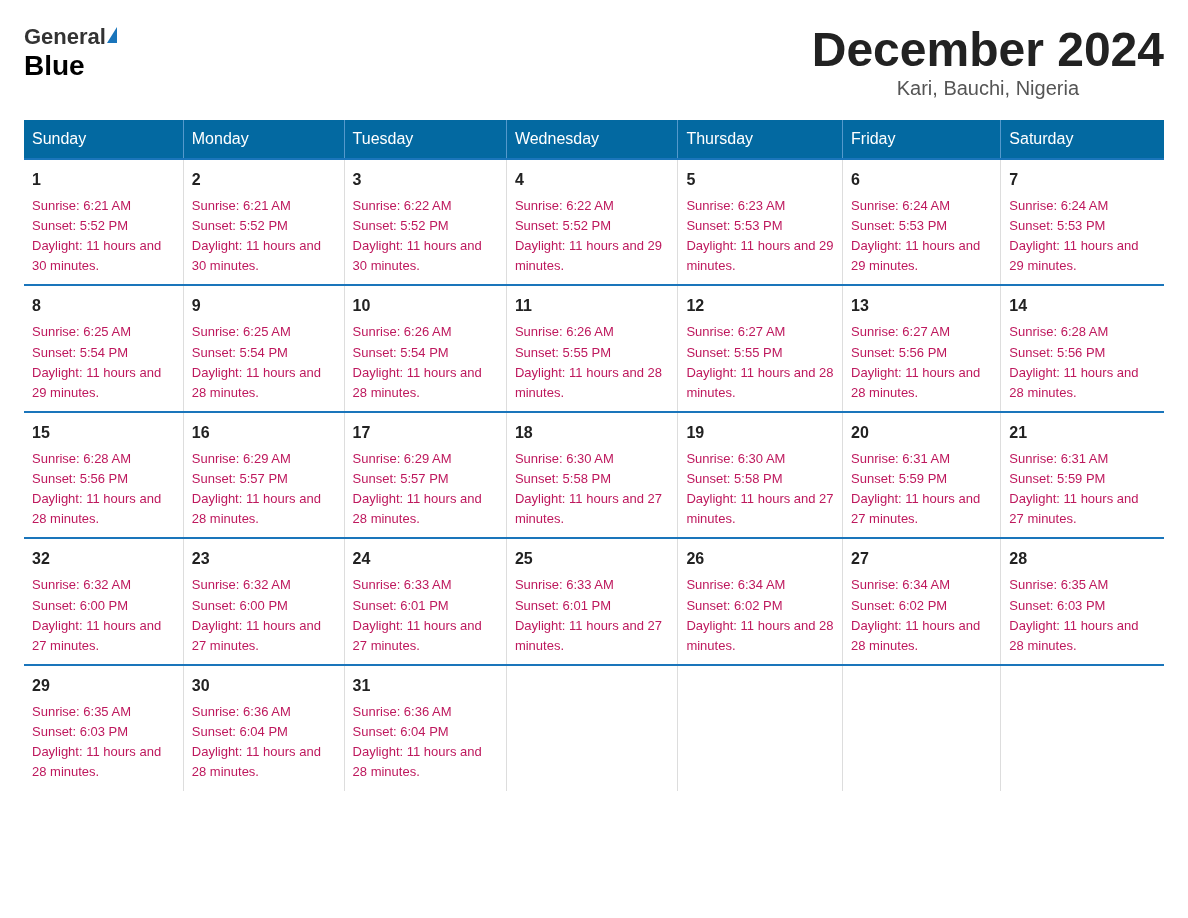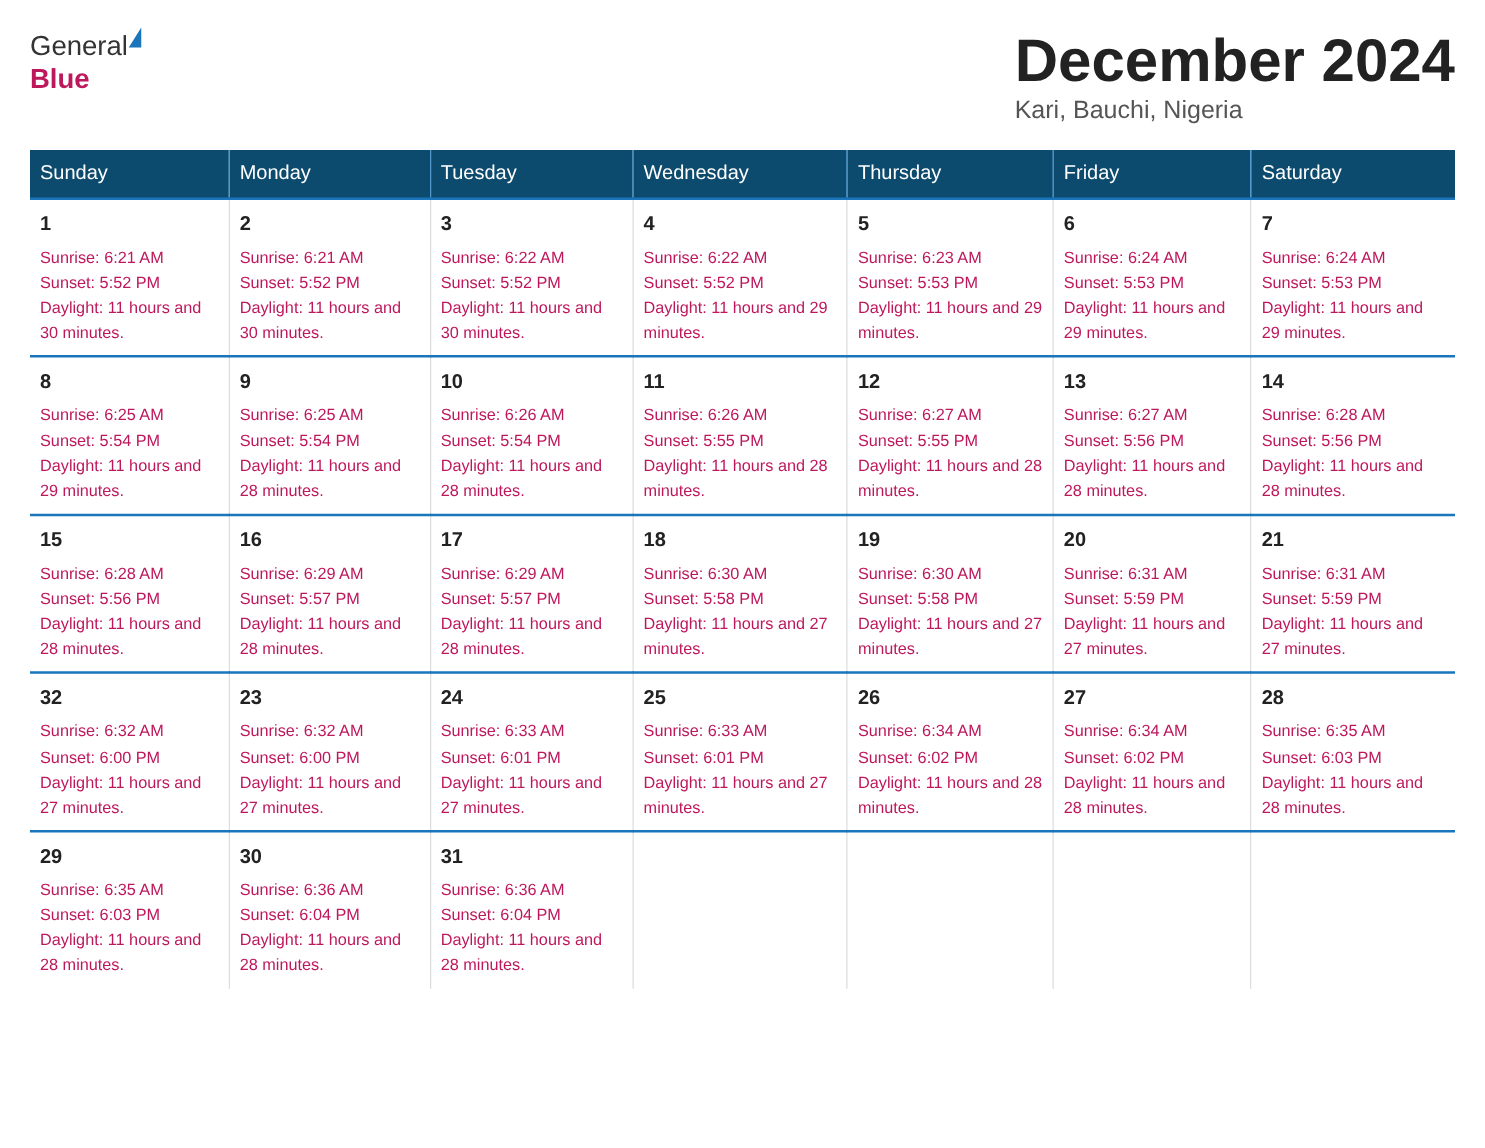--- a/index.html
+++ b/index.html
@@ -16,60 +16,60 @@
       align-items: flex-start;
       margin-bottom: 20px;
     }
     .logo {
       display: flex;
       flex-direction: column;
       align-items: flex-start;
     }
     .logo-text {
       display: flex;
-      align-items: flex-start;
+      align-items: center;
       font-size: 22px;
-      font-weight: normal;
+      font-weight: bold;
       color: #333;
     }
     .logo-general { color: #333; }
     .logo-triangle {
       width: 0;
       height: 0;
       border-left: 10px solid transparent;
       border-bottom: 16px solid #1a75bb;
       display: inline-block;
       margin: 0 1px;
       transform: translateY(-2px);
     }
     .logo-blue {
-      color: #be185d;
-      font-size: 22px;
+      color: #000000;
+      font-size: 28px;
       font-weight: bold;
     }
     .title-area {
-      text-align: left;
+      text-align: center;
     }
     .month-title {
       font-size: 48px;
       font-weight: bold;
       color: #222;
       line-height: 1.1;
     }
     .location {
       font-size: 20px;
       color: #555;
       margin-top: 0;
     }
     table {
       width: 100%;
       border-collapse: collapse;
     }
     thead tr {
-      background-color: #0c4a6e;
+      background-color: #0369a1;
       color: white;
     }
     thead th {
       padding: 10px 8px;
       text-align: left;
       font-size: 16px;
       font-weight: normal;
       border-right: 1px solid #5599cc;
     }
     thead th:last-child { border-right: none; }

